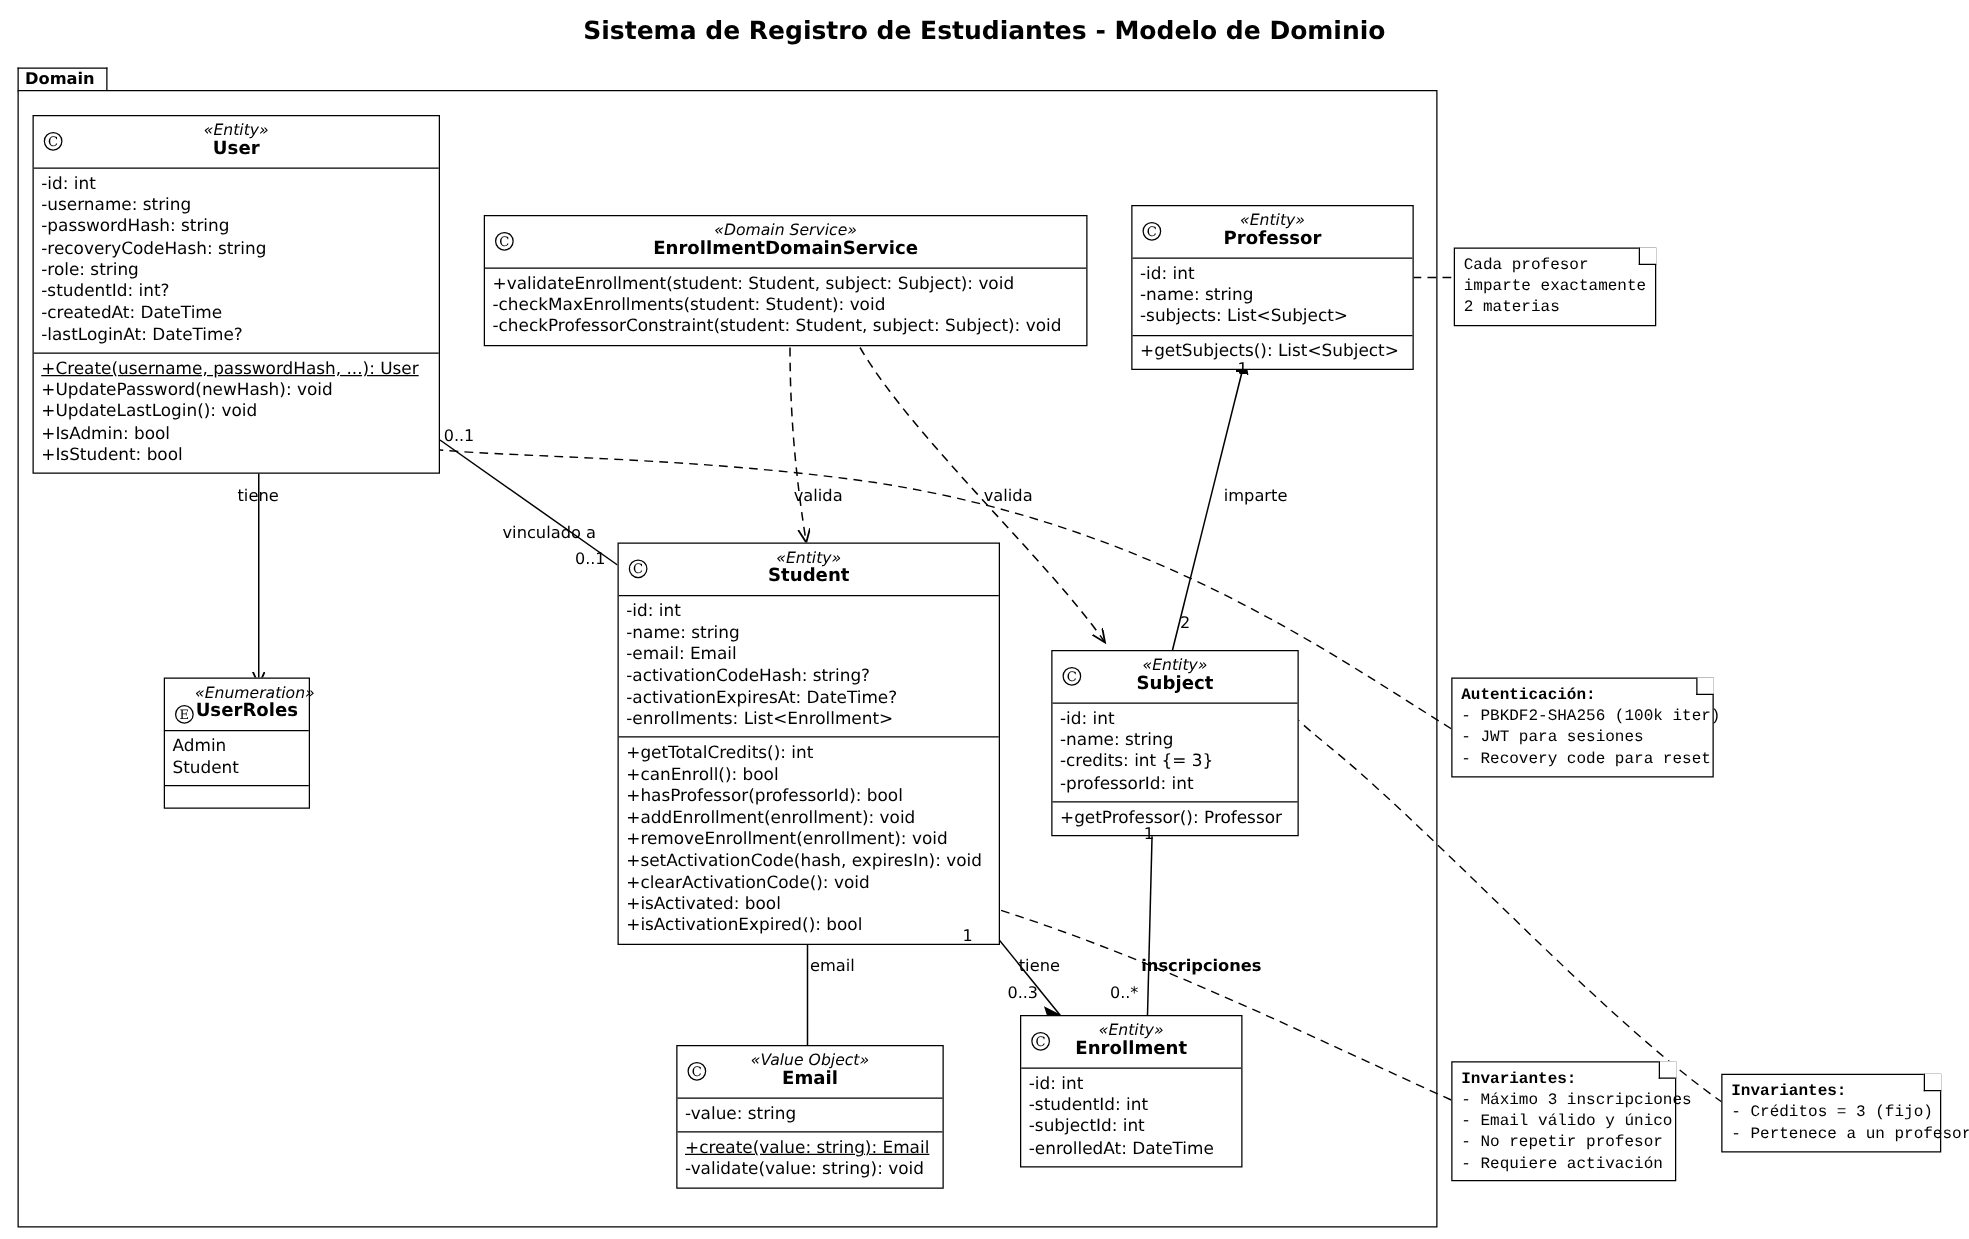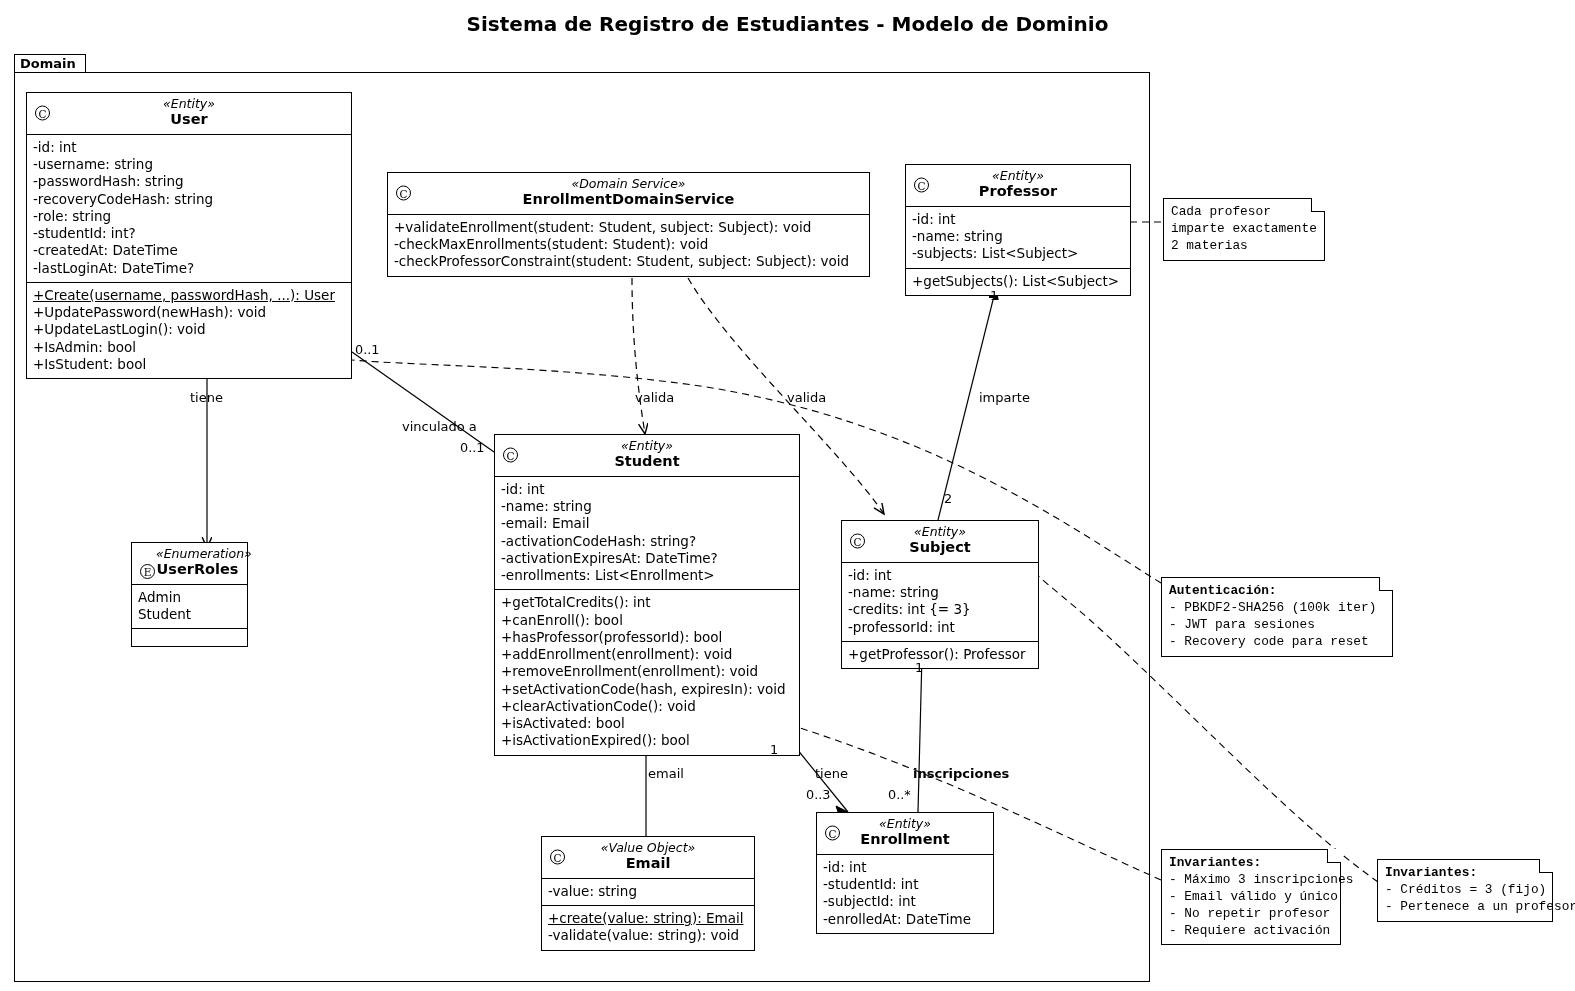--- a/index.html
+++ b/index.html
@@ -354,21 +354,21 @@
     </div>
   </div>
 
   <div class="note" style="left:1163px; top:198px; width:162px;">
     <span class="fold"></span>
     <div class="row">Cada profesor</div>
     <div class="row">imparte exactamente</div>
     <div class="row">2 materias</div>
   </div>
 
-  <div class="note" style="left:1161px; top:577px; width:232px;">
+  <div class="note" style="left:1161px; top:542px; width:210px;">
     <span class="fold"></span>
     <div class="row"><b>Autenticación:</b></div>
     <div class="row">- PBKDF2-SHA256 (100k iter)</div>
     <div class="row">- JWT para sesiones</div>
     <div class="row">- Recovery code para reset</div>
   </div>
 
   <div class="note" style="left:1161px; top:849px; width:180px;">
     <span class="fold"></span>
     <div class="row"><b>Invariantes:</b></div>

